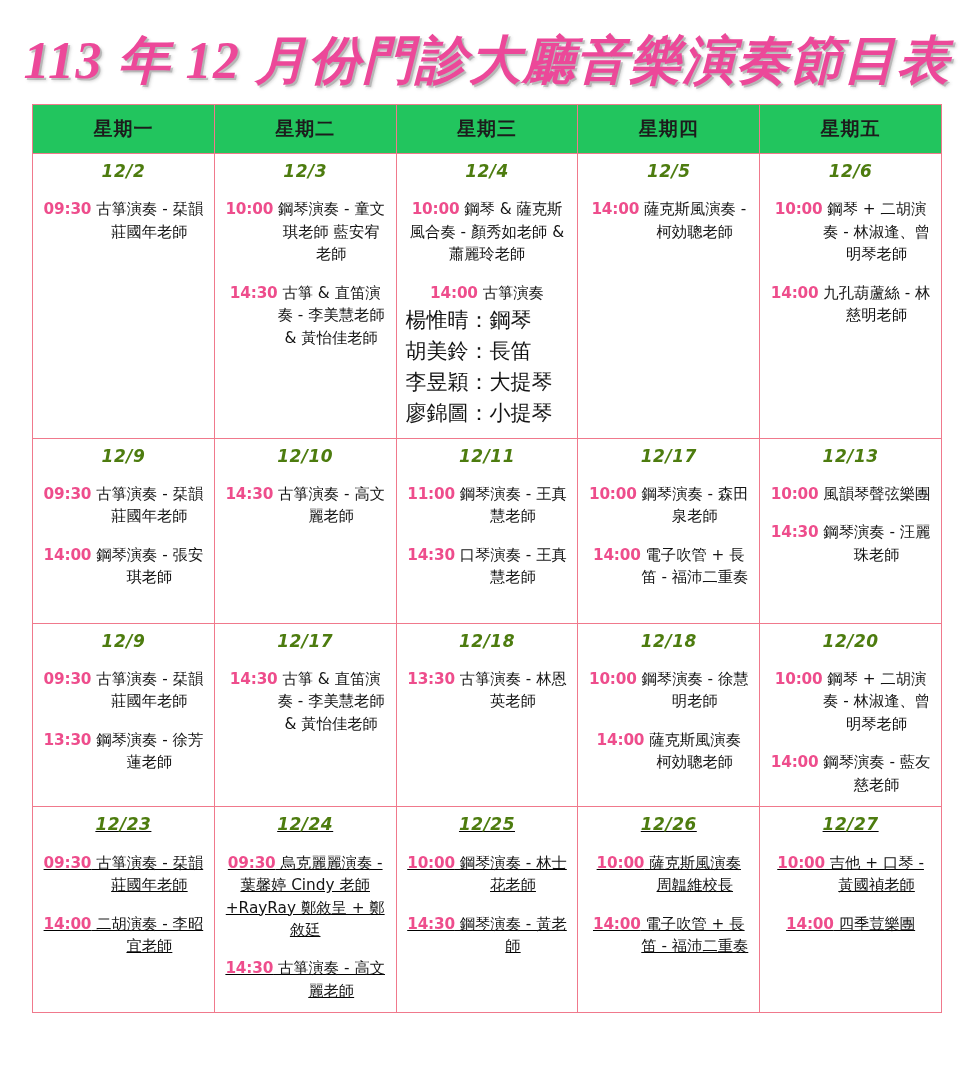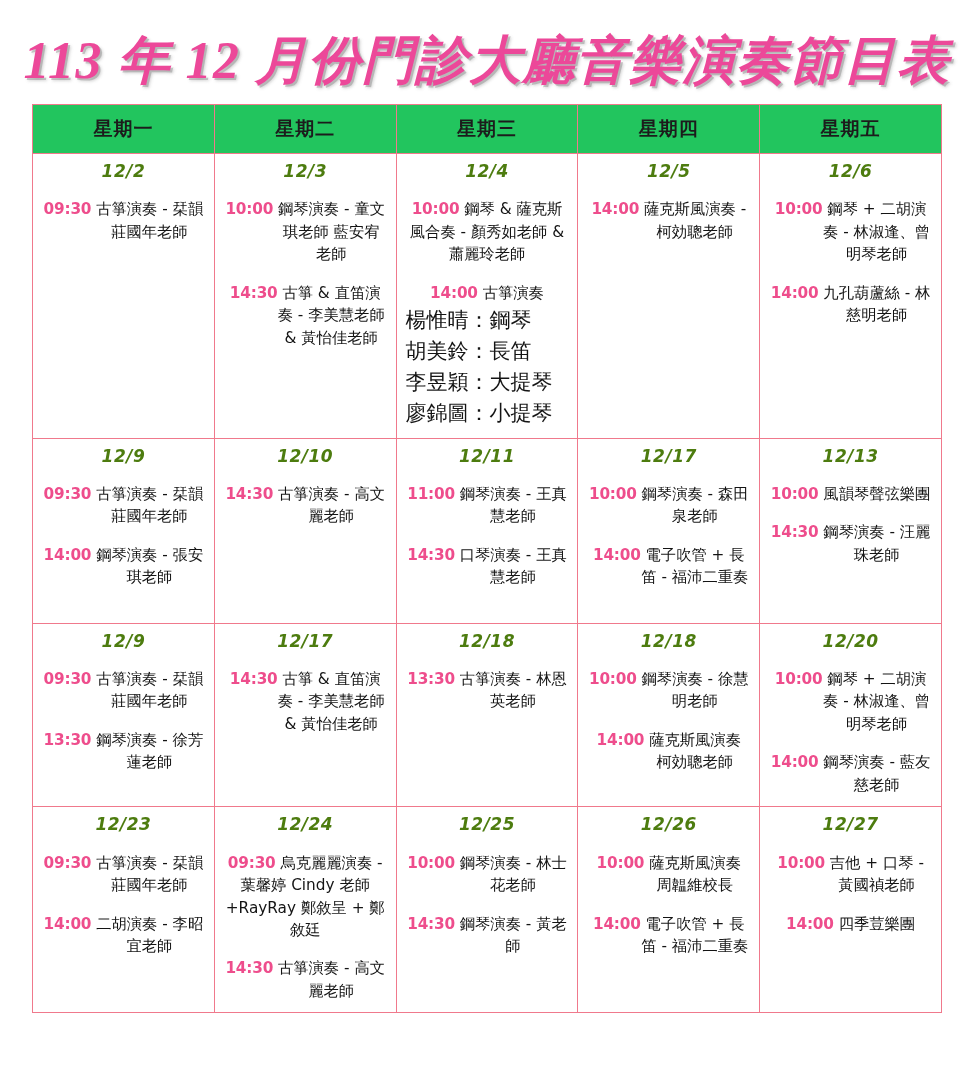--- a/index.html
+++ b/index.html
@@ -117,21 +117,21 @@
     color: #141414;
     margin: 0;
     text-indent: 0;
     padding-left: 0;
   }
 
   
   tr.r1 td { height: 248px; }
   tr.r2 td { height: 184px; }
   tr.r3 td { height: 170px; }
-  tr.r4 td { height: 193px; }
+  tr.r4 td { height: 193px; text-decoration: underline; }
   tr.r5 td { height: 107px; }
 </style>
 </head>
 <body>
 
 <div class="page">
 
   <div class="title-wrap">
     <span class="title">113 年 12 月份門診大廳音樂演奏節目表</span>
   </div>

